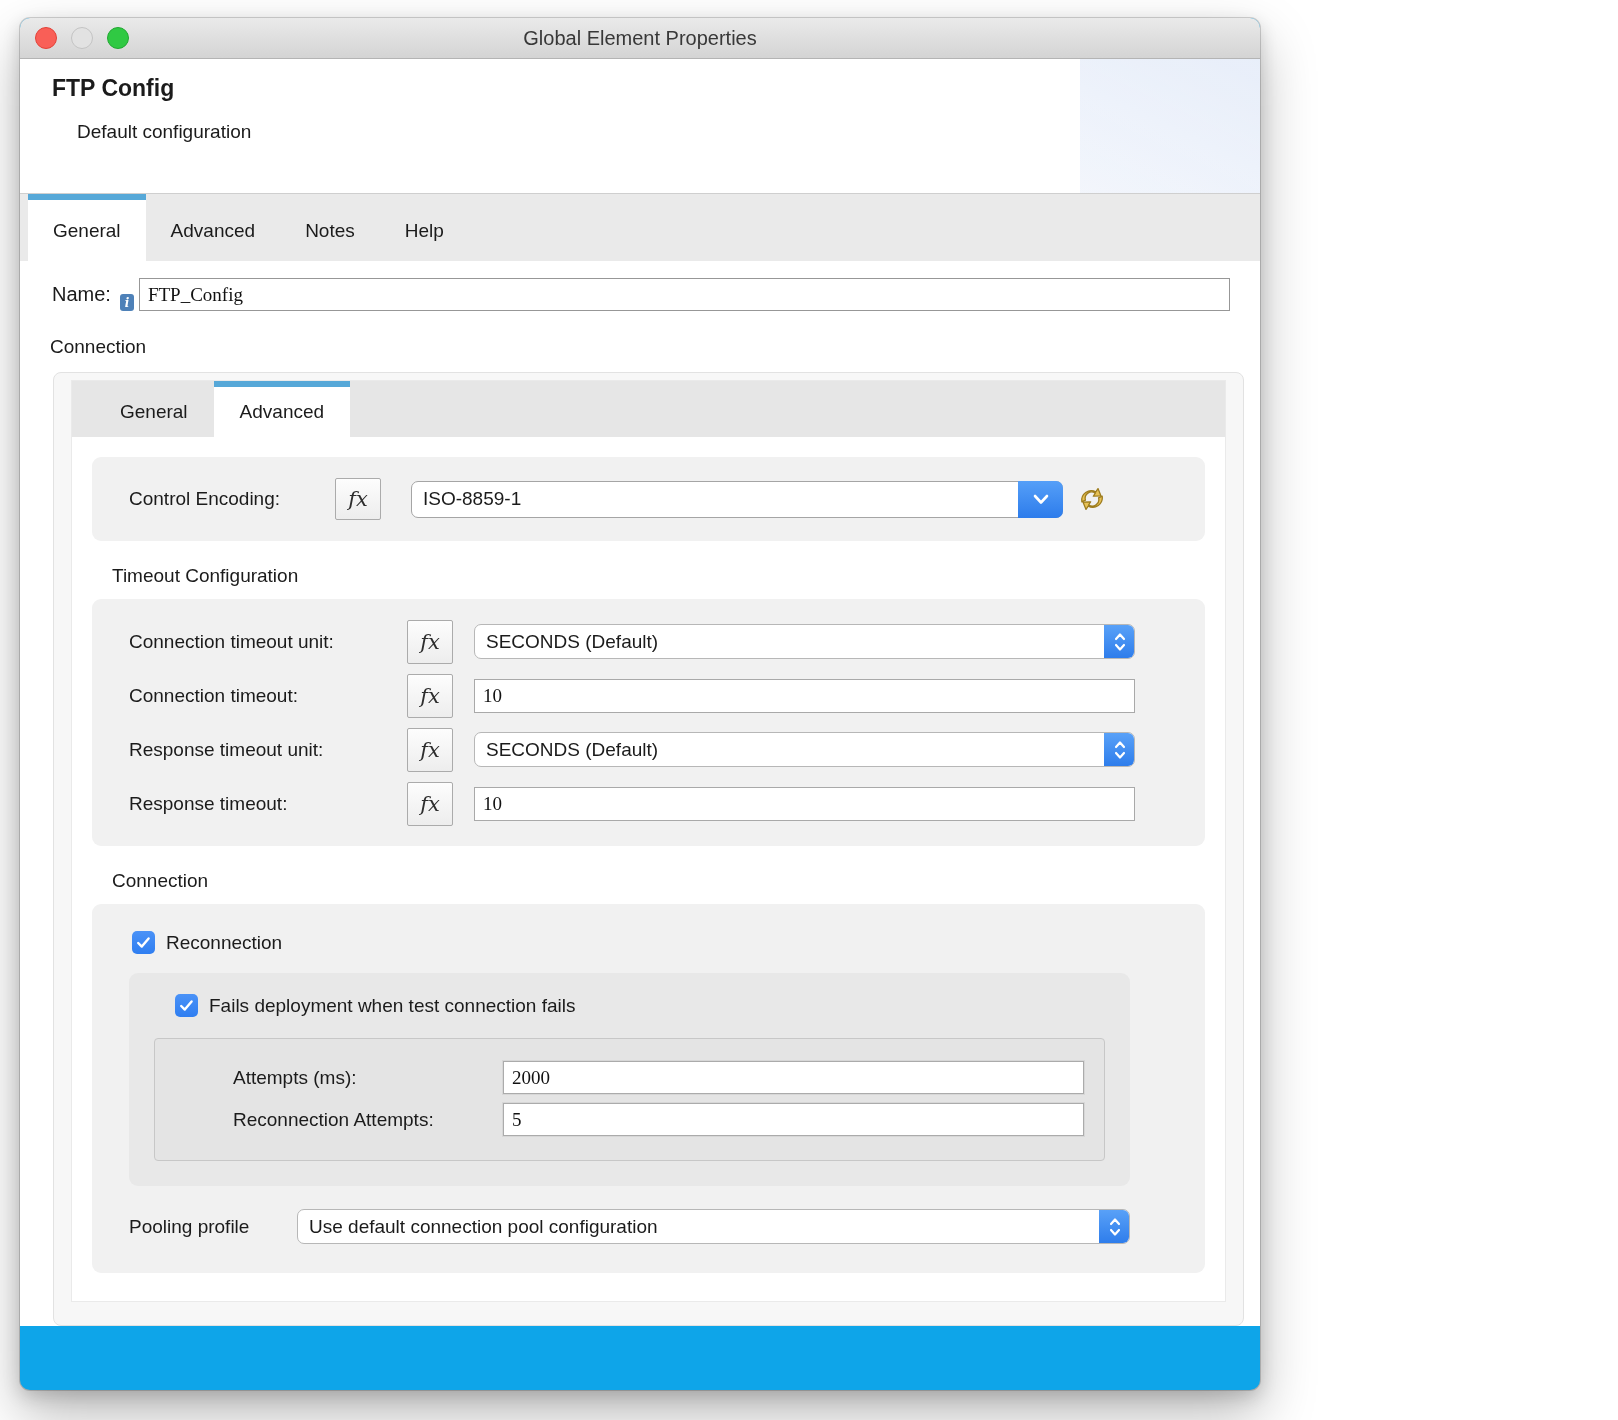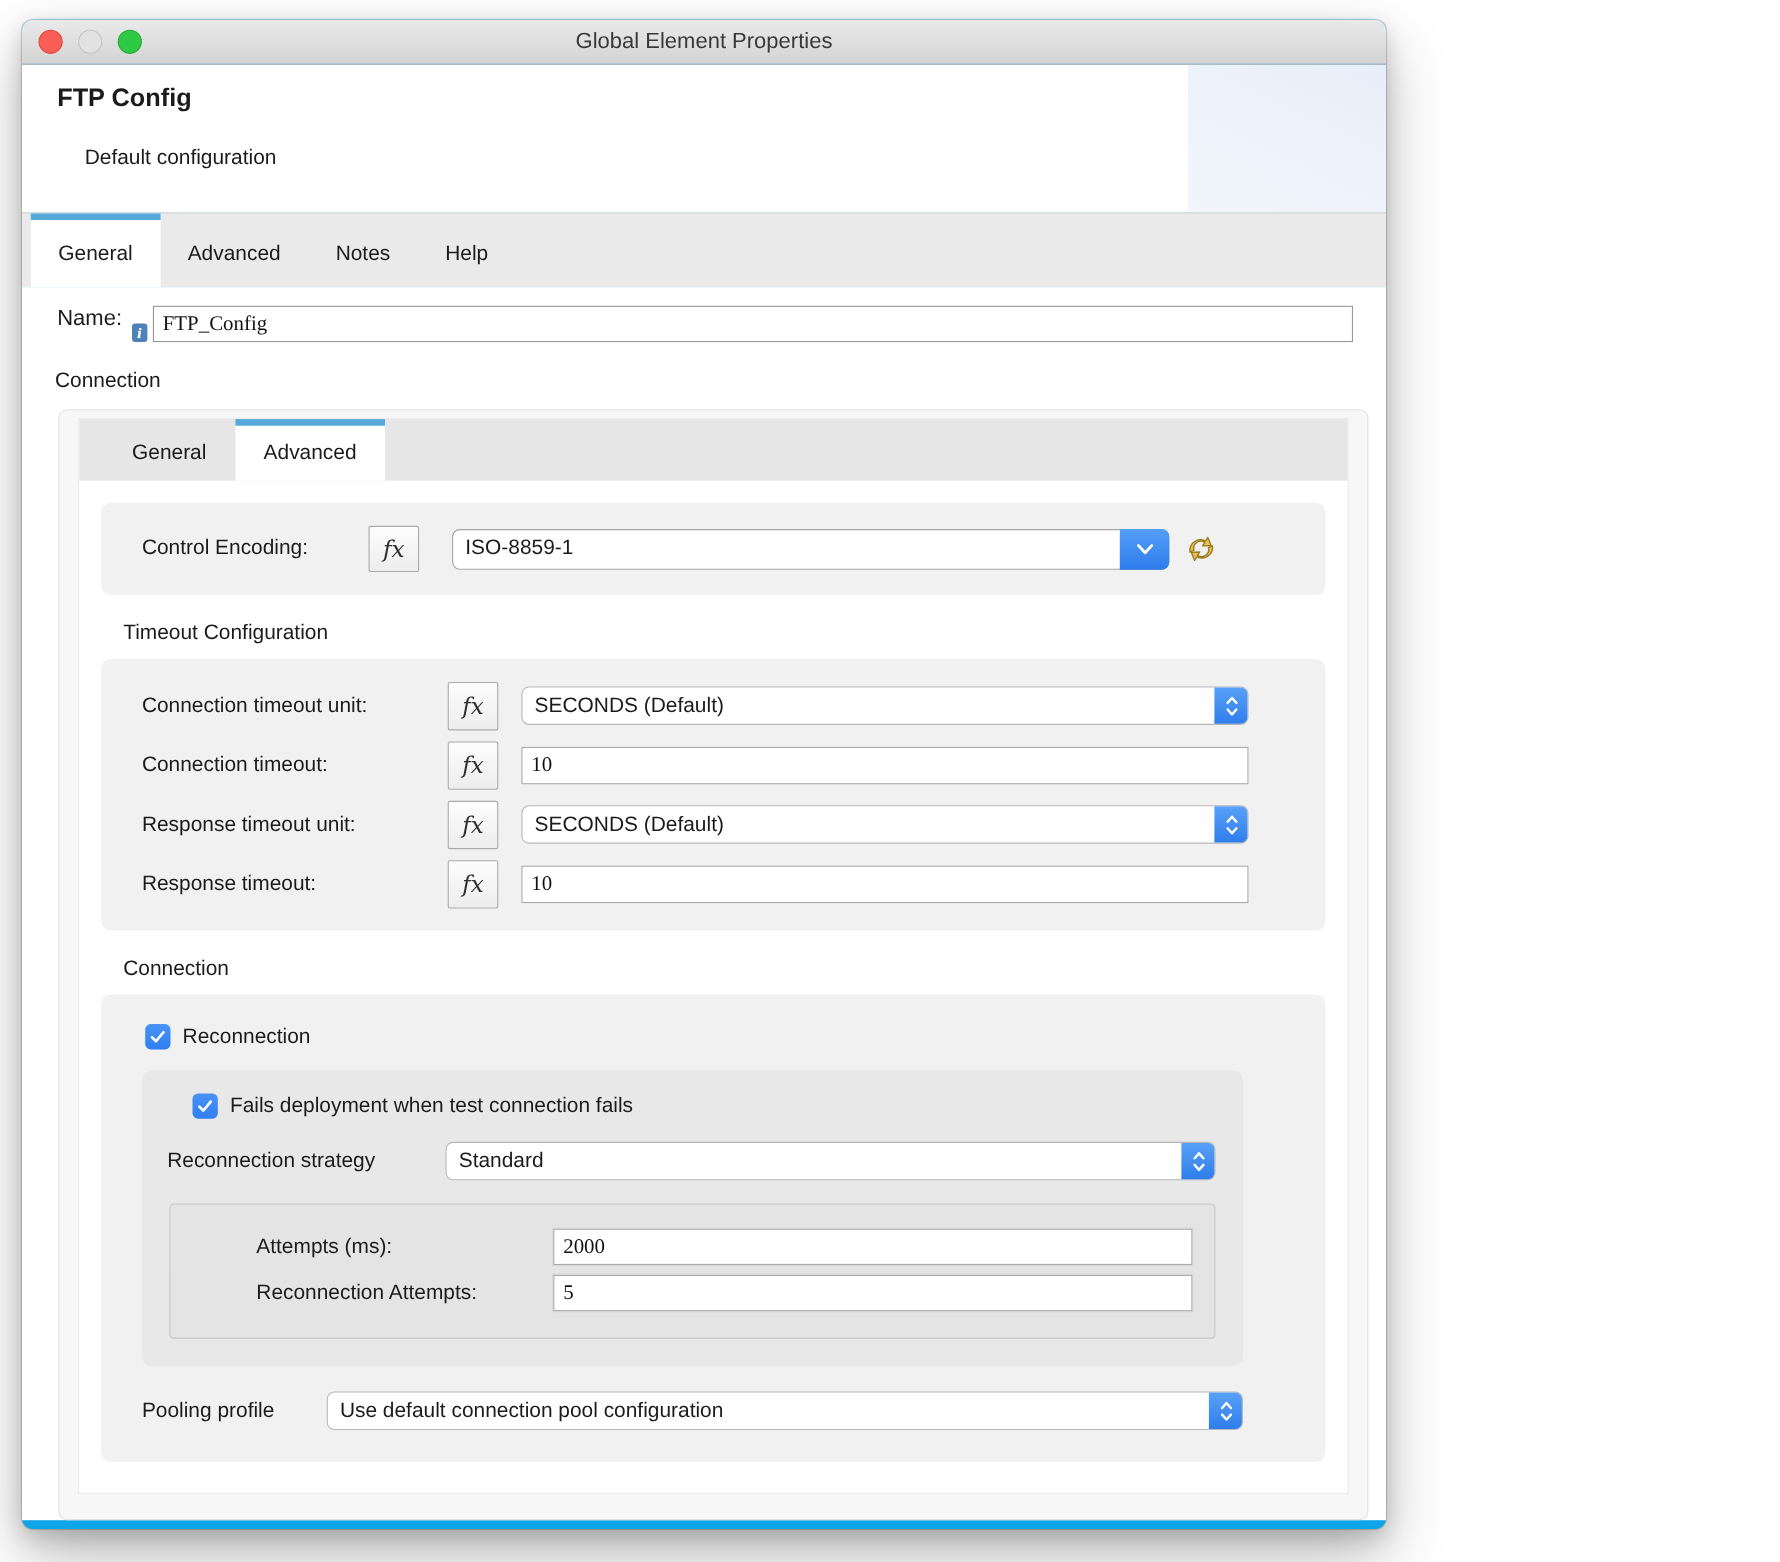--- a/index.html
+++ b/index.html
@@ -17,33 +17,33 @@
   }
   .titlebar .title { font-size:20px; color:#383838; }
   .lights { position:absolute; left:15px; top:9px; display:flex; gap:14px; }
   .light { width:22px; height:22px; border-radius:50%; }
   .light.red   { background:#f95f57; border:1px solid #e24238; }
   .light.gray  { background:#e2e2e2; border:1px solid #c3c3c3; }
   .light.green { background:#30c943; border:1px solid #22a832; }
   
   .header { position:relative; height:134px; background:#fff; overflow:hidden; }
   .header .h-title { position:absolute; left:32px; top:16px; font-size:23px; font-weight:bold; }
-  .header .h-sub   { position:absolute; left:57px; top:74px; font-size:19px; }
+  .header .h-sub   { position:absolute; left:57px; top:62px; font-size:19px; }
   .decor { position:absolute; right:0; top:0; width:180px; height:134px; overflow:hidden; pointer-events:none; }
   .decor::before { content:""; position:absolute; right:-170px; top:-230px; width:520px; height:520px;
     border-radius:50%; background:linear-gradient(205deg,#ccdaf2 10%,#e9effa 55%,#f7f9fd 80%); }
   .decor::after { content:""; position:absolute; right:-210px; top:-290px; width:520px; height:520px;
     border-radius:50%; background:linear-gradient(205deg,rgba(255,255,255,.55),rgba(255,255,255,0)); }
   
   .tabstrip { height:68px; background:#eaeaea; border-top:1px solid #cfcfcf; display:flex; align-items:stretch; padding-left:8px; }
   .tab { padding:0 25px; display:flex; align-items:center; font-size:19px; border-top:6px solid transparent; cursor:default; }
   .tab.active { background:#fff; border-top-color:#56a8d8; }
   
   .content { background:#fff; padding-top:17px; }
-  .name-row { display:flex; align-items:flex-start; margin:0 30px 0 32px; }
+  .name-row { display:flex; align-items:center; margin:0 30px 0 32px; }
   .name-row .lbl { font-size:20px; margin-right:9px; }
   .info-icon { width:14px; height:17px; border-radius:3px; background:#4e81b8; color:#fff;
     font-family:"DejaVu Serif", serif; font-style:italic; font-weight:bold; font-size:12px;
     display:flex; align-items:center; justify-content:center; align-self:flex-end; margin:0 5px 0 0; }
   .text-input { height:33px; border:1px solid #979797; background:#fff; font-size:19px; padding:12px 8px;
     font-family:Liberation Serif, serif; color:#111; outline:none; }
   .name-row .text-input { flex:1; }
   .connection-label { margin:25px 0 14px 30px; font-size:19px; }
   
   .outer-panel { margin:0 16px 0 33px; border:1px solid #e2e2e2; background:#f7f7f7; border-radius:8px;
@@ -229,32 +229,20 @@
             <div class="nested-box">
               <div class="check-row fails">
                 <span class="checkbox">
                   <svg width="15" height="13" viewBox="0 0 15 13">
                       <polyline points="2.2,7 5.8,10.6 12.6,2.4" fill="none" stroke="#fff" stroke-width="2.4" stroke-linecap="round" stroke-linejoin="round"></polyline>
                     </svg>
                 </span>
                 <span>Fails deployment when test connection fails</span>
               </div>
 
-              <div class="strategy-row">
-                <span class="row-label">Reconnection strategy</span>
-                <div class="mac-select">
-                  <span>Standard</span>
-                  <span class="stepper">
-                    <svg width="14" height="22" viewBox="0 0 14 22">
-                        <polyline points="3,8 7,3.5 11,8" fill="none" stroke="#fff" stroke-width="2.2" stroke-linecap="round" stroke-linejoin="round"></polyline>
-                        <polyline points="3,14 7,18.5 11,14" fill="none" stroke="#fff" stroke-width="2.2" stroke-linecap="round" stroke-linejoin="round"></polyline>
-                      </svg>
-                  </span>
-                </div>
-              </div>
 
               <div class="inner-box">
                 <div class="small-row">
                   <span class="row-label">Attempts (ms):</span>
                   <input class="text-input" type="text" value="2000" style="">
                 </div>
                 <div class="small-row">
                   <span class="row-label">Reconnection Attempts:</span>
                   <input class="text-input" type="text" value="5" style="">
                 </div>

